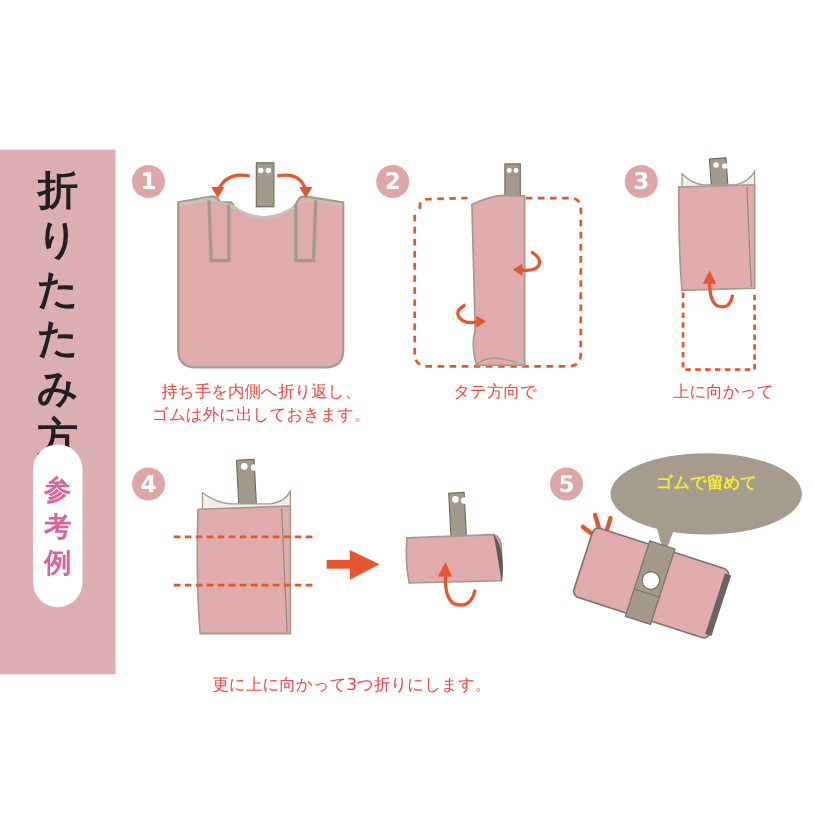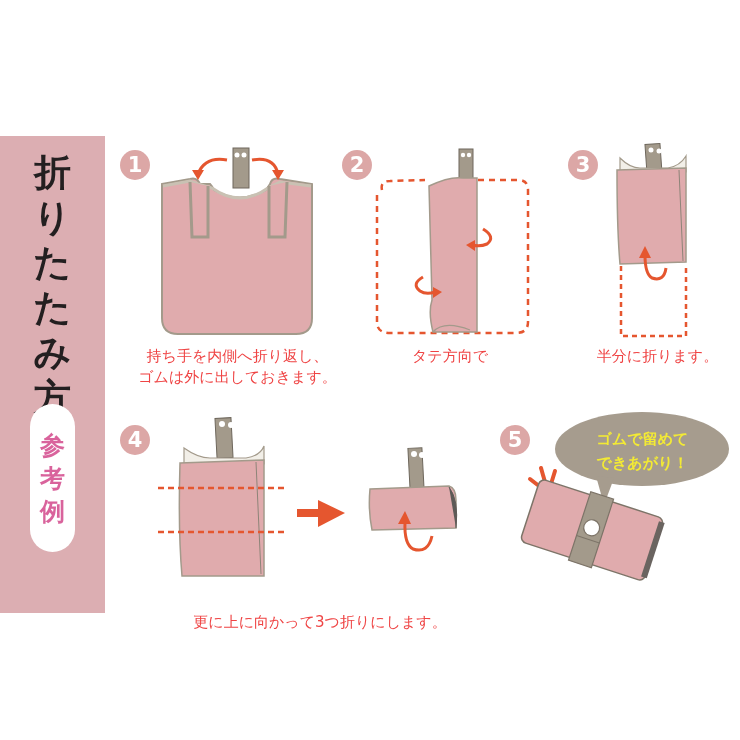--- a/index.html
+++ b/index.html
@@ -105,21 +105,21 @@
 
   <path d="M617 170 L686 168 L686 262 L620 264 Q617 230 617 170 Z" fill="#e0abad" stroke="#a39a8b" stroke-width="1.5"></path>
   <line x1="679" y1="170" x2="683" y2="261" stroke="#8d8478" stroke-width="1"></line>
 
   <path d="M621 266 L621 336 L686 336 L686 266" fill="none" stroke="#e5562f" stroke-width="2.5" stroke-dasharray="5 4"></path>
 
   <path d="M666 268 Q664 282 652 278 Q645 274 645 255" fill="none" stroke="#e5562f" stroke-width="3"></path>
   <polygon points="639,258 651,258 645,246" fill="#e5562f"></polygon>
 </svg>
 <div class="cap" style="left:590px;top:346px;width:135px;">
-  <div>半分に折ります。</div>
+  <div>上に向かって</div>
 </div>
 
 <div class="num" style="left:120px;top:425px;">4</div>
 <svg style="left:0;top:0;" width="740" height="740">
 
   <rect x="216" y="418" width="16" height="40" fill="#a39a8b" stroke="#6e675c" stroke-width="1" transform="rotate(-3 224 438)"></rect>
   <circle cx="222" cy="424" r="3" fill="#fff"></circle>
     <circle cx="231" cy="425" r="3" fill="#fff"></circle>
 
   <path d="M184 448 Q198 458 210 458 L246 458 Q260 456 264 446 L264 464 L184 464 Z" fill="#f2efe8" stroke="#a39a8b" stroke-width="1.2"></path>
@@ -164,14 +164,13 @@
   <g transform="rotate(18 592 530)">
     <rect x="527" y="497" width="130" height="66" rx="6" fill="#e0abad" stroke="#7d7468" stroke-width="1.5"></rect>
     <rect x="653" y="501" width="6" height="58" fill="#6a6460"></rect>
     <rect x="579" y="494" width="24" height="72" fill="#a39a8b" stroke="#7d7468" stroke-width="1.2"></rect>
     <circle cx="591" cy="528" r="8" fill="#ffffff" stroke="#7d7468" stroke-width="1.2"></circle>
     <line x1="579" y1="540" x2="603" y2="540" stroke="#7d7468" stroke-width="1"></line>
   </g>
 </svg>
 <div class="bubble-text">
   <div>ゴムで留めて</div>
-  <div>できあがり！</div>
 </div>
 
 </body></html>

